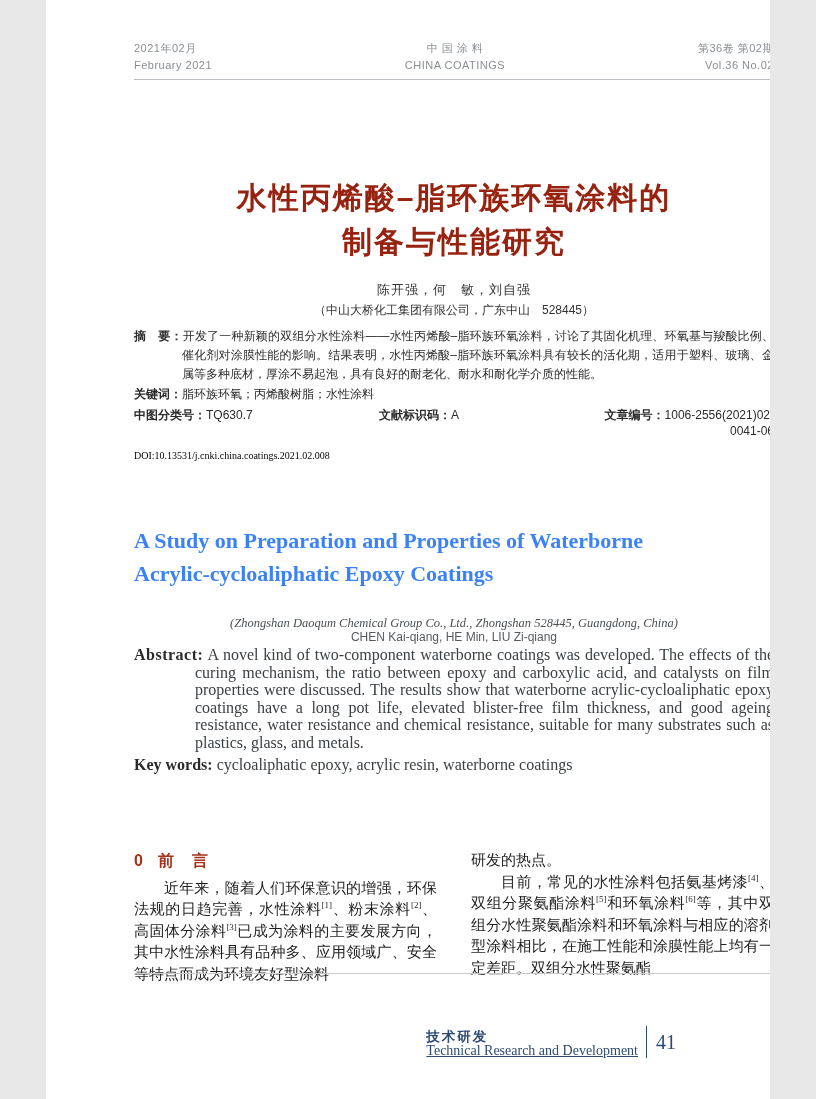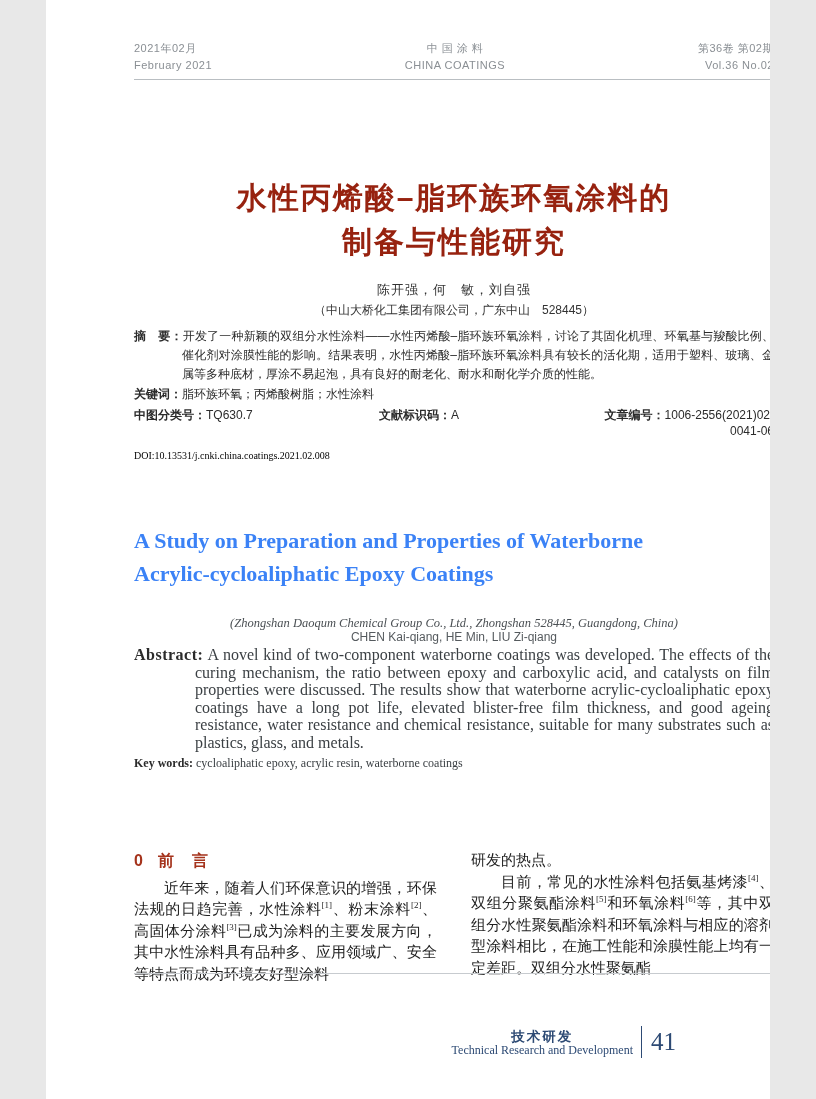--- a/index.html
+++ b/index.html
@@ -49,44 +49,44 @@
               color: #3b82f6; line-height: 33px;
               font-family: "Liberation Serif", serif; }
   .en-authors { top: 599px; text-align: center; font-size: 12px; color: #555a5e; margin-top: 31px; }
   .en-affil { top: 616px; text-align: center; font-size: 12.5px; font-style: italic;
               font-family: "Liberation Serif", serif; color: #4a4f53; }
 
   
   .en-abstract-block { top: 646px; font-family: "Liberation Serif", serif; color: #3a3f43; }
   .en-abstract { font-size: 16px; line-height: 17.5px; text-align: justify; padding-left: 61px; }
   .en-abstract .lbl { font-weight: bold; margin-left: -61px; letter-spacing: 0.5px; color: #2b2b2b; }
-  .en-keywords { margin-top: 5px; font-size: 12px; padding-left: 61px; }
+  .en-keywords { margin-top: 5px; font-size: 16px; padding-left: 61px; }
   .en-keywords .lbl { font-weight: bold; margin-left: -61px; color: #2b2b2b; }
 
   
   .body-cols { top: 850px; display: flex; gap: 34px; }
   .col { width: 307px; font-family: "Liberation Serif", serif; font-size: 15px;
          line-height: 21.5px; text-align: justify; color: #1f1f1f; }
   .sec-heading { font-family: "Liberation Sans", sans-serif; font-size: 16px; font-weight: bold;
                  color: #a5331c; margin-bottom: 6px; letter-spacing: 1px; }
   .sec-heading .sec-num { margin-right: 14px; }
   .p-indent { text-indent: 2em; }
   sup.ref { font-size: 9px; line-height: 0; }
 
   
   .foot-rule { top: 973px; height: 1px; background: #c7cbcf; }
   .footnotes { top: 981px; font-size: 11.5px; line-height: 20px; color: #3a3a3a; }
 
   
   .page-footer { top: 1026px; right: 94px; position: absolute; display: flex; align-items: center; }
-  .pf-text { text-align: center; color: #2d4a74; padding-right: 8px; }
+  .pf-text { text-align: left; color: #2d4a74; padding-right: 8px; }
   .pf-cn { font-size: 13.5px; font-weight: bold; letter-spacing: 2px; line-height: 16px; }
-  .pf-en { font-size: 12px; font-family: "Liberation Serif", serif; line-height: 11px; }
+  .pf-en { font-size: 14px; font-family: "Liberation Serif", serif; line-height: 11px; text-decoration: underline; }
   .pf-divider { width: 1px; height: 32px; background: #2d4a74; }
-  .pf-num { font-size: 25px; font-family: "Liberation Serif", serif; color: #2d4a74; padding-left: 9px; }
+  .pf-num { font-size: 20px; font-family: "Liberation Serif", serif; color: #2d4a74; padding-left: 9px; }
 </style>
 </head>
 <body>
 
 <div class="page">
 
   <div class="abs content-x journal-header">
     <div class="jh-col jh-left">
       <div>2021年02月</div>
       <div>February 2021</div>

